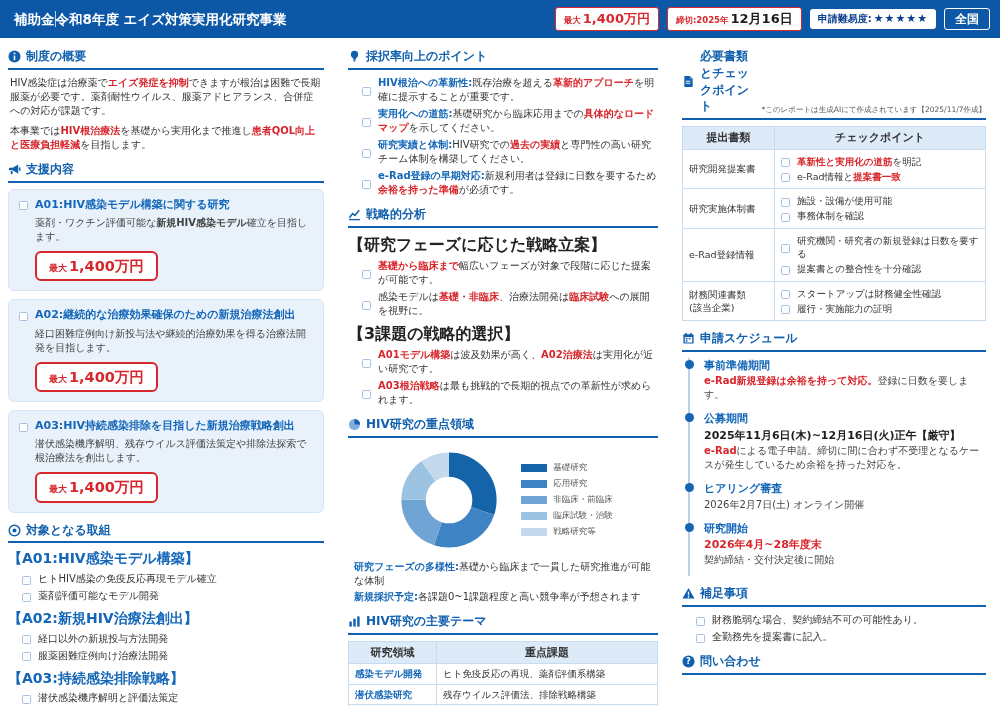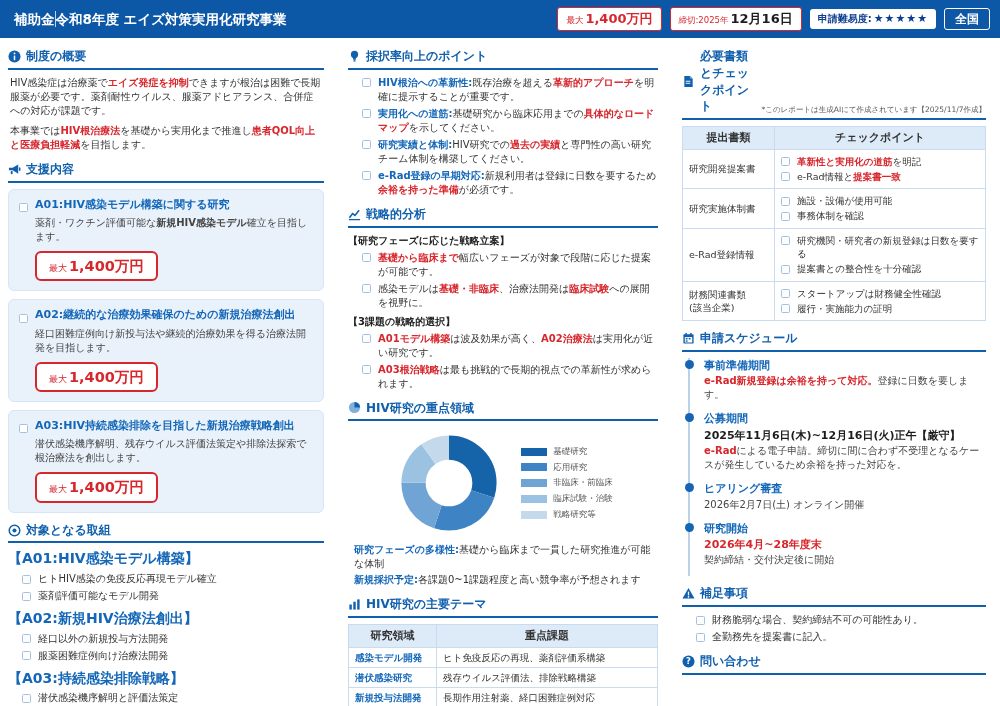--- a/index.html
+++ b/index.html
@@ -12,21 +12,21 @@
     width:1000px;height:706px;overflow:hidden;background:#fff;color:var(--ink);
     font-family:"DejaVu Sans","Liberation Sans",sans-serif;font-size:10px;line-height:1.4;
   }
   
   .topbar{height:38px;background:#0c57a6;display:flex;align-items:center;padding:0 10px 0 14px;}
   .topbar-cat,.topbar-title{color:#fff;font-weight:bold;font-size:13.5px;white-space:nowrap}
   .topbar-sep{width:1px;height:16px;background:rgba(255,255,255,.75)}
   .topbar-badges{margin-left:auto;display:flex;gap:8px;align-items:center}
   .badge{border-radius:3px;padding:2px 8px;background:#fff;display:flex;align-items:baseline;gap:2px;white-space:nowrap}
   .badge-red{border:1.5px solid var(--red)}
-  .b-small{font-size:8.5px;font-weight:normal;color:var(--red)}
+  .b-small{font-size:8.5px;font-weight:bold;color:var(--red)}
   .b-big{font-size:13px;font-weight:bold;color:var(--red)}
   .b-big.dark{color:#1c1c1c}
   .badge-diff{border:none}
   .b-diff-label{font-size:10px;font-weight:bold;color:#0d3f8f}
   .b-stars{font-size:11px;font-weight:bold;color:#0d3f8f;letter-spacing:1px}
   .badge-region{background:#0c57a6;border:1.5px solid #fff;color:#fff;font-weight:bold;font-size:12px;padding:2px 10px}
   
   .columns{display:flex;height:668px}
   .col{padding:8px 12px 0 12px}
   .col-l{width:336px;padding-left:8px}
@@ -36,34 +36,34 @@
   .section-title{display:flex;align-items:center;gap:5px;color:var(--blue);font-weight:bold;font-size:12px;
     border-bottom:2px solid var(--blue);padding-bottom:3px;margin:9px 0 6px}
   .section-title:first-child{margin-top:2px}
   .section-title svg{flex:none}
   .ai-note{margin-left:auto;font-size:7.5px;font-weight:normal;color:#555;align-self:flex-end;white-space:nowrap}
   .red{color:var(--red);font-weight:bold}
   .bl{color:var(--blue2);font-weight:bold}
   p{margin:0 0 5px 0}
   .body-text{margin:2px 2px 6px 2px}
   
-  .chk{display:flex;align-items:flex-start;margin:3px 0 3px 14px}
+  .chk{display:flex;align-items:center;margin:3px 0 3px 14px}
   .chk .cb{flex:none;width:9px;height:9px;border:1.5px solid #a5c1e0;border-radius:1.5px;background:#fdfdfd;margin:2.5px 7px 0 0}
   .chk p{margin:0}
   
   .card{background:var(--cardbg);border:1px solid var(--cardbd);border-radius:6px;padding:7px 10px 9px;margin:0 0 8px 0}
-  .card-title{display:flex;align-items:flex-end;color:var(--blue2);font-weight:bold;font-size:11px}
+  .card-title{display:flex;align-items:center;color:var(--blue2);font-weight:bold;font-size:11px}
   .card-title .cb{flex:none;width:9px;height:9px;border:1.5px solid #a5c1e0;border-radius:1.5px;background:#fff;margin:3px 7px 0 0}
   .card-desc{margin:4px 0 7px 16px;color:#444}
   .card-badge{display:inline-flex;align-items:baseline;gap:2px;margin-left:16px;background:#fff;border:2px solid var(--red);
     border-radius:6px;padding:3px 12px}
   .card-badge .b-small{font-size:9px}
   .card-badge .b-big{font-size:14.5px}
   .grp-h{color:var(--blue2);font-weight:bold;margin:6px 0 1px;font-size:14px}
-  .ana-h{color:#222;font-weight:bold;margin:5px 0 1px;font-size:10px}
+  .ana-h{color:#222;font-weight:bold;margin:5px 0 1px;font-size:16px}
   
   .chart-wrap{display:flex;align-items:center;justify-content:center;gap:16px;margin:4px 0 4px}
   .legend{list-style:none;margin:0;padding:0}
   .legend li{display:flex;align-items:center;gap:6px;margin:4px 0;font-size:8.5px;color:#555}
   .sw{width:26px;height:8px;display:inline-block;flex:none}
   .focus-note{margin:0 0 2px 6px}
   
   table{border-collapse:collapse;width:100%;font-size:9.5px}
   th{background:var(--tblhd);border:1px solid var(--tblbd);padding:3px 4px;font-size:11px;color:#333}
   td{border:1px solid var(--tblbd);padding:3px 6px;vertical-align:middle}

